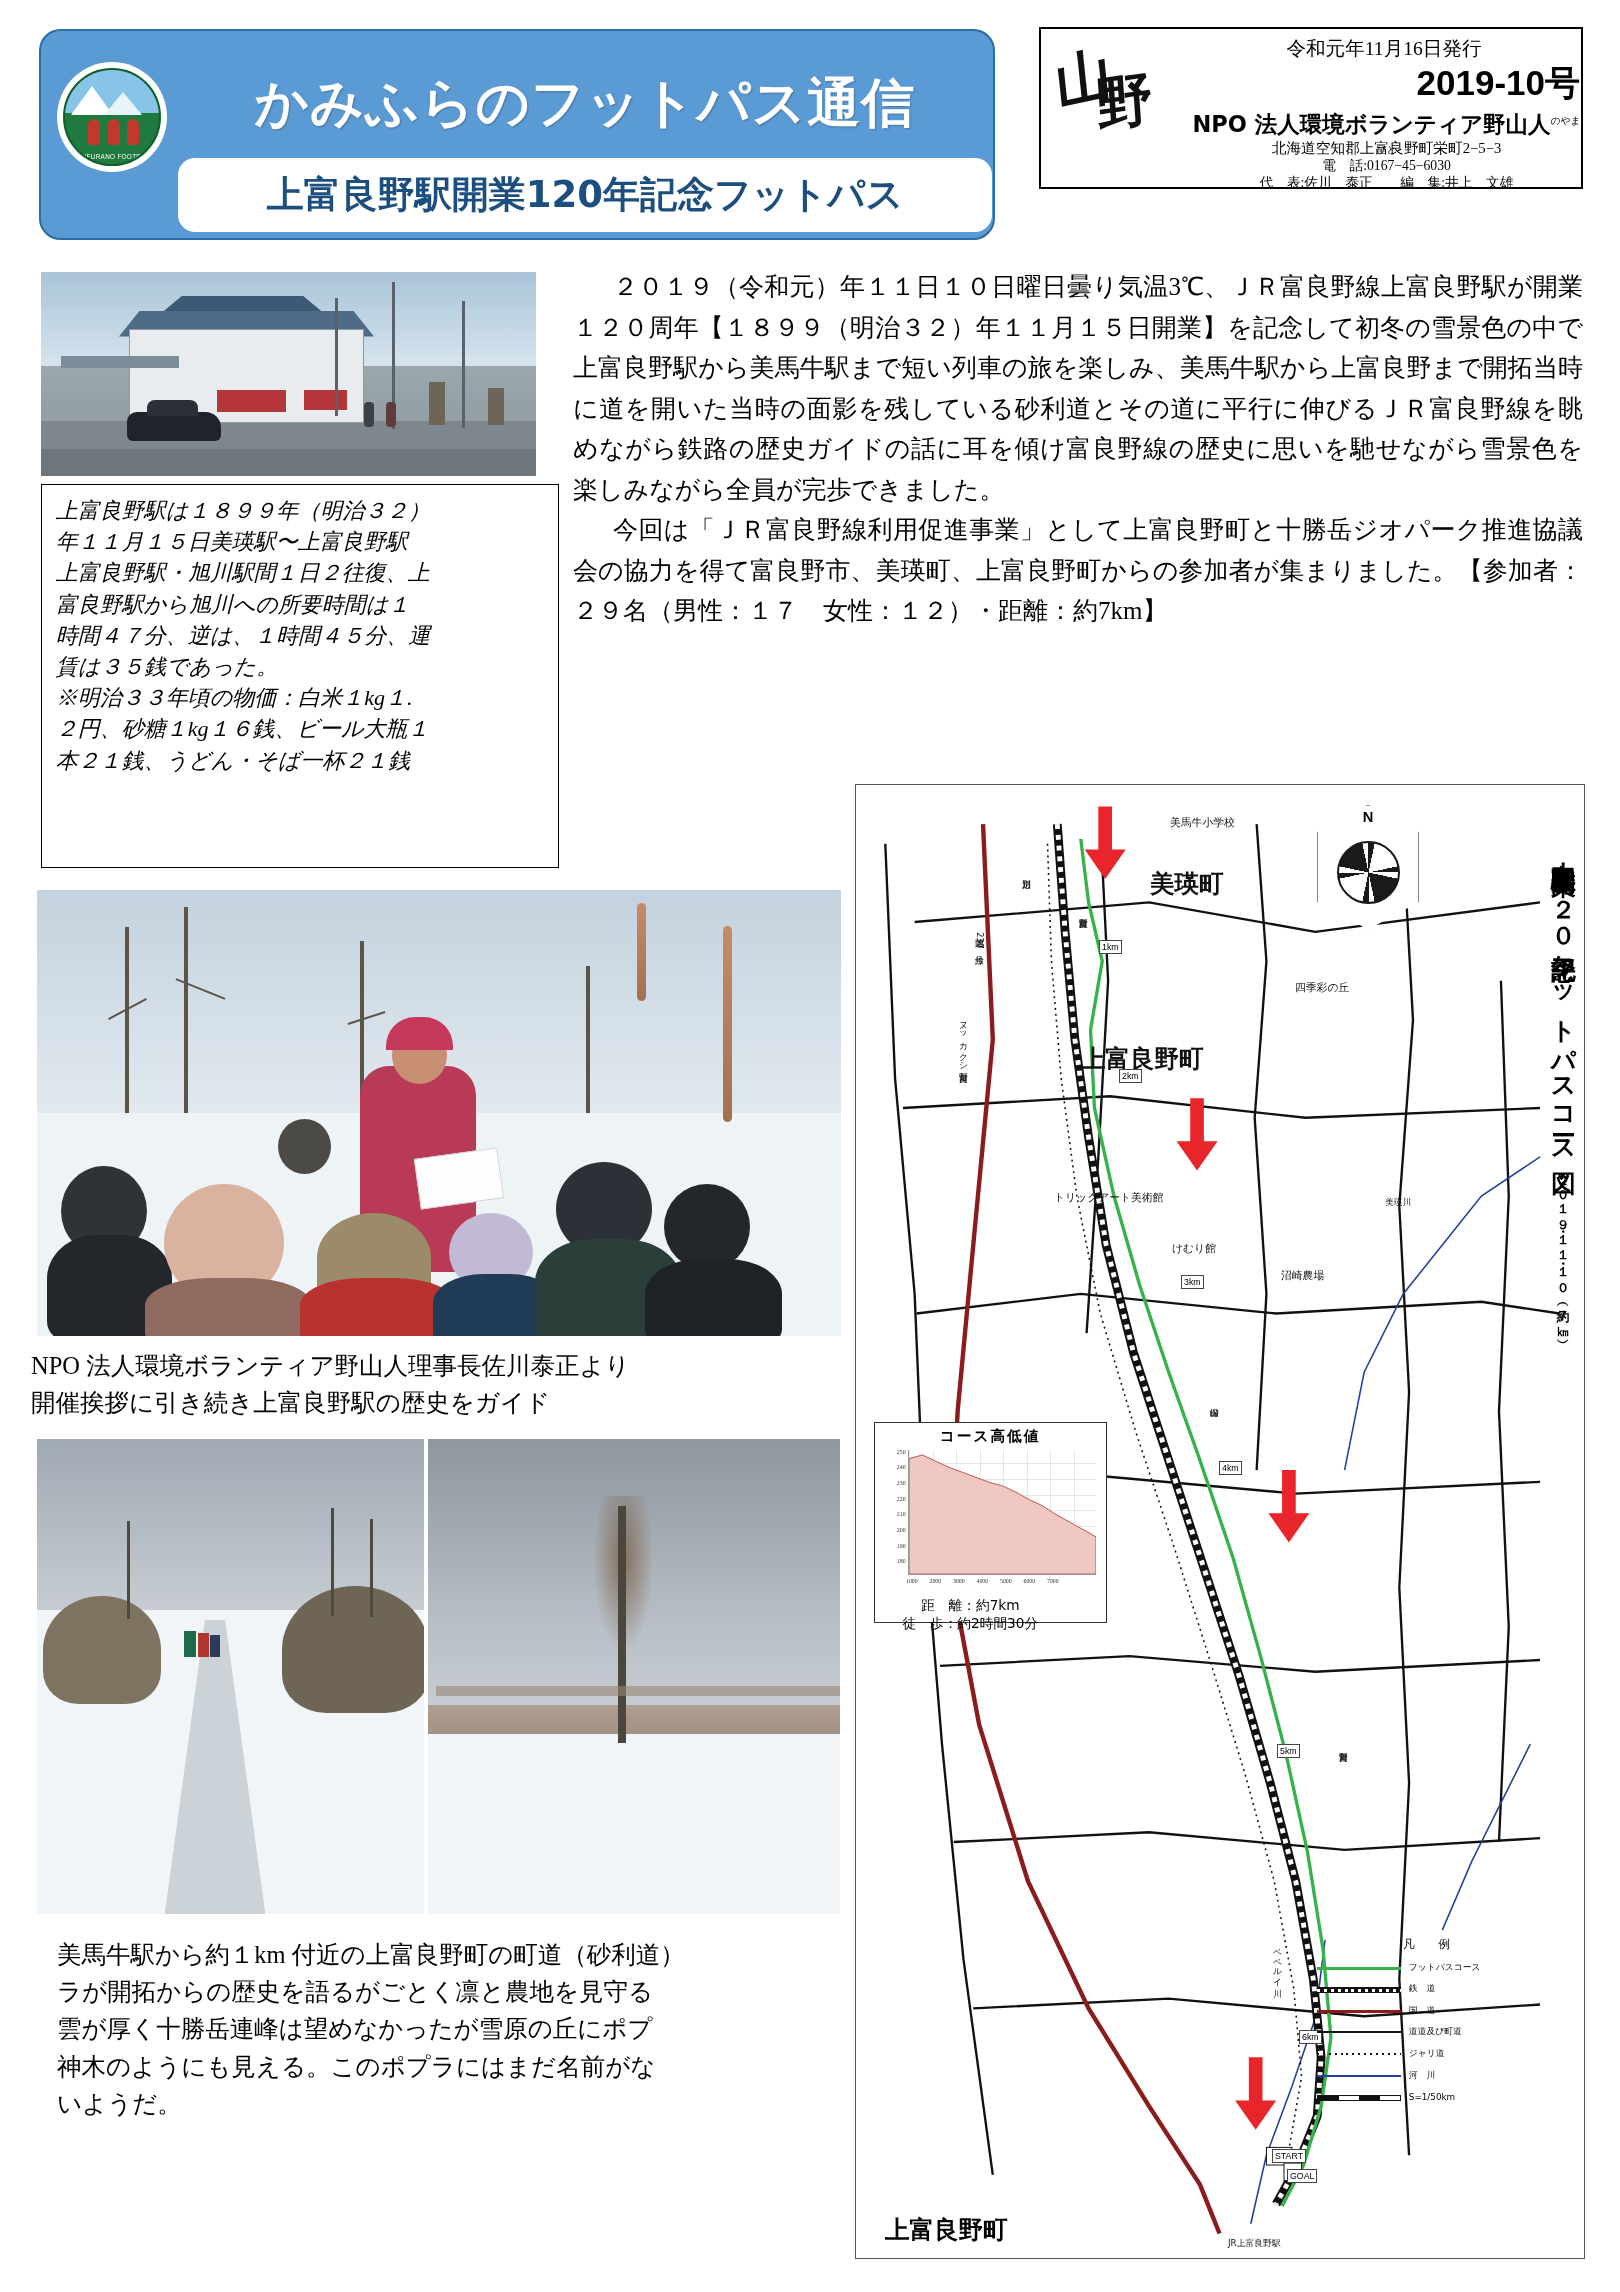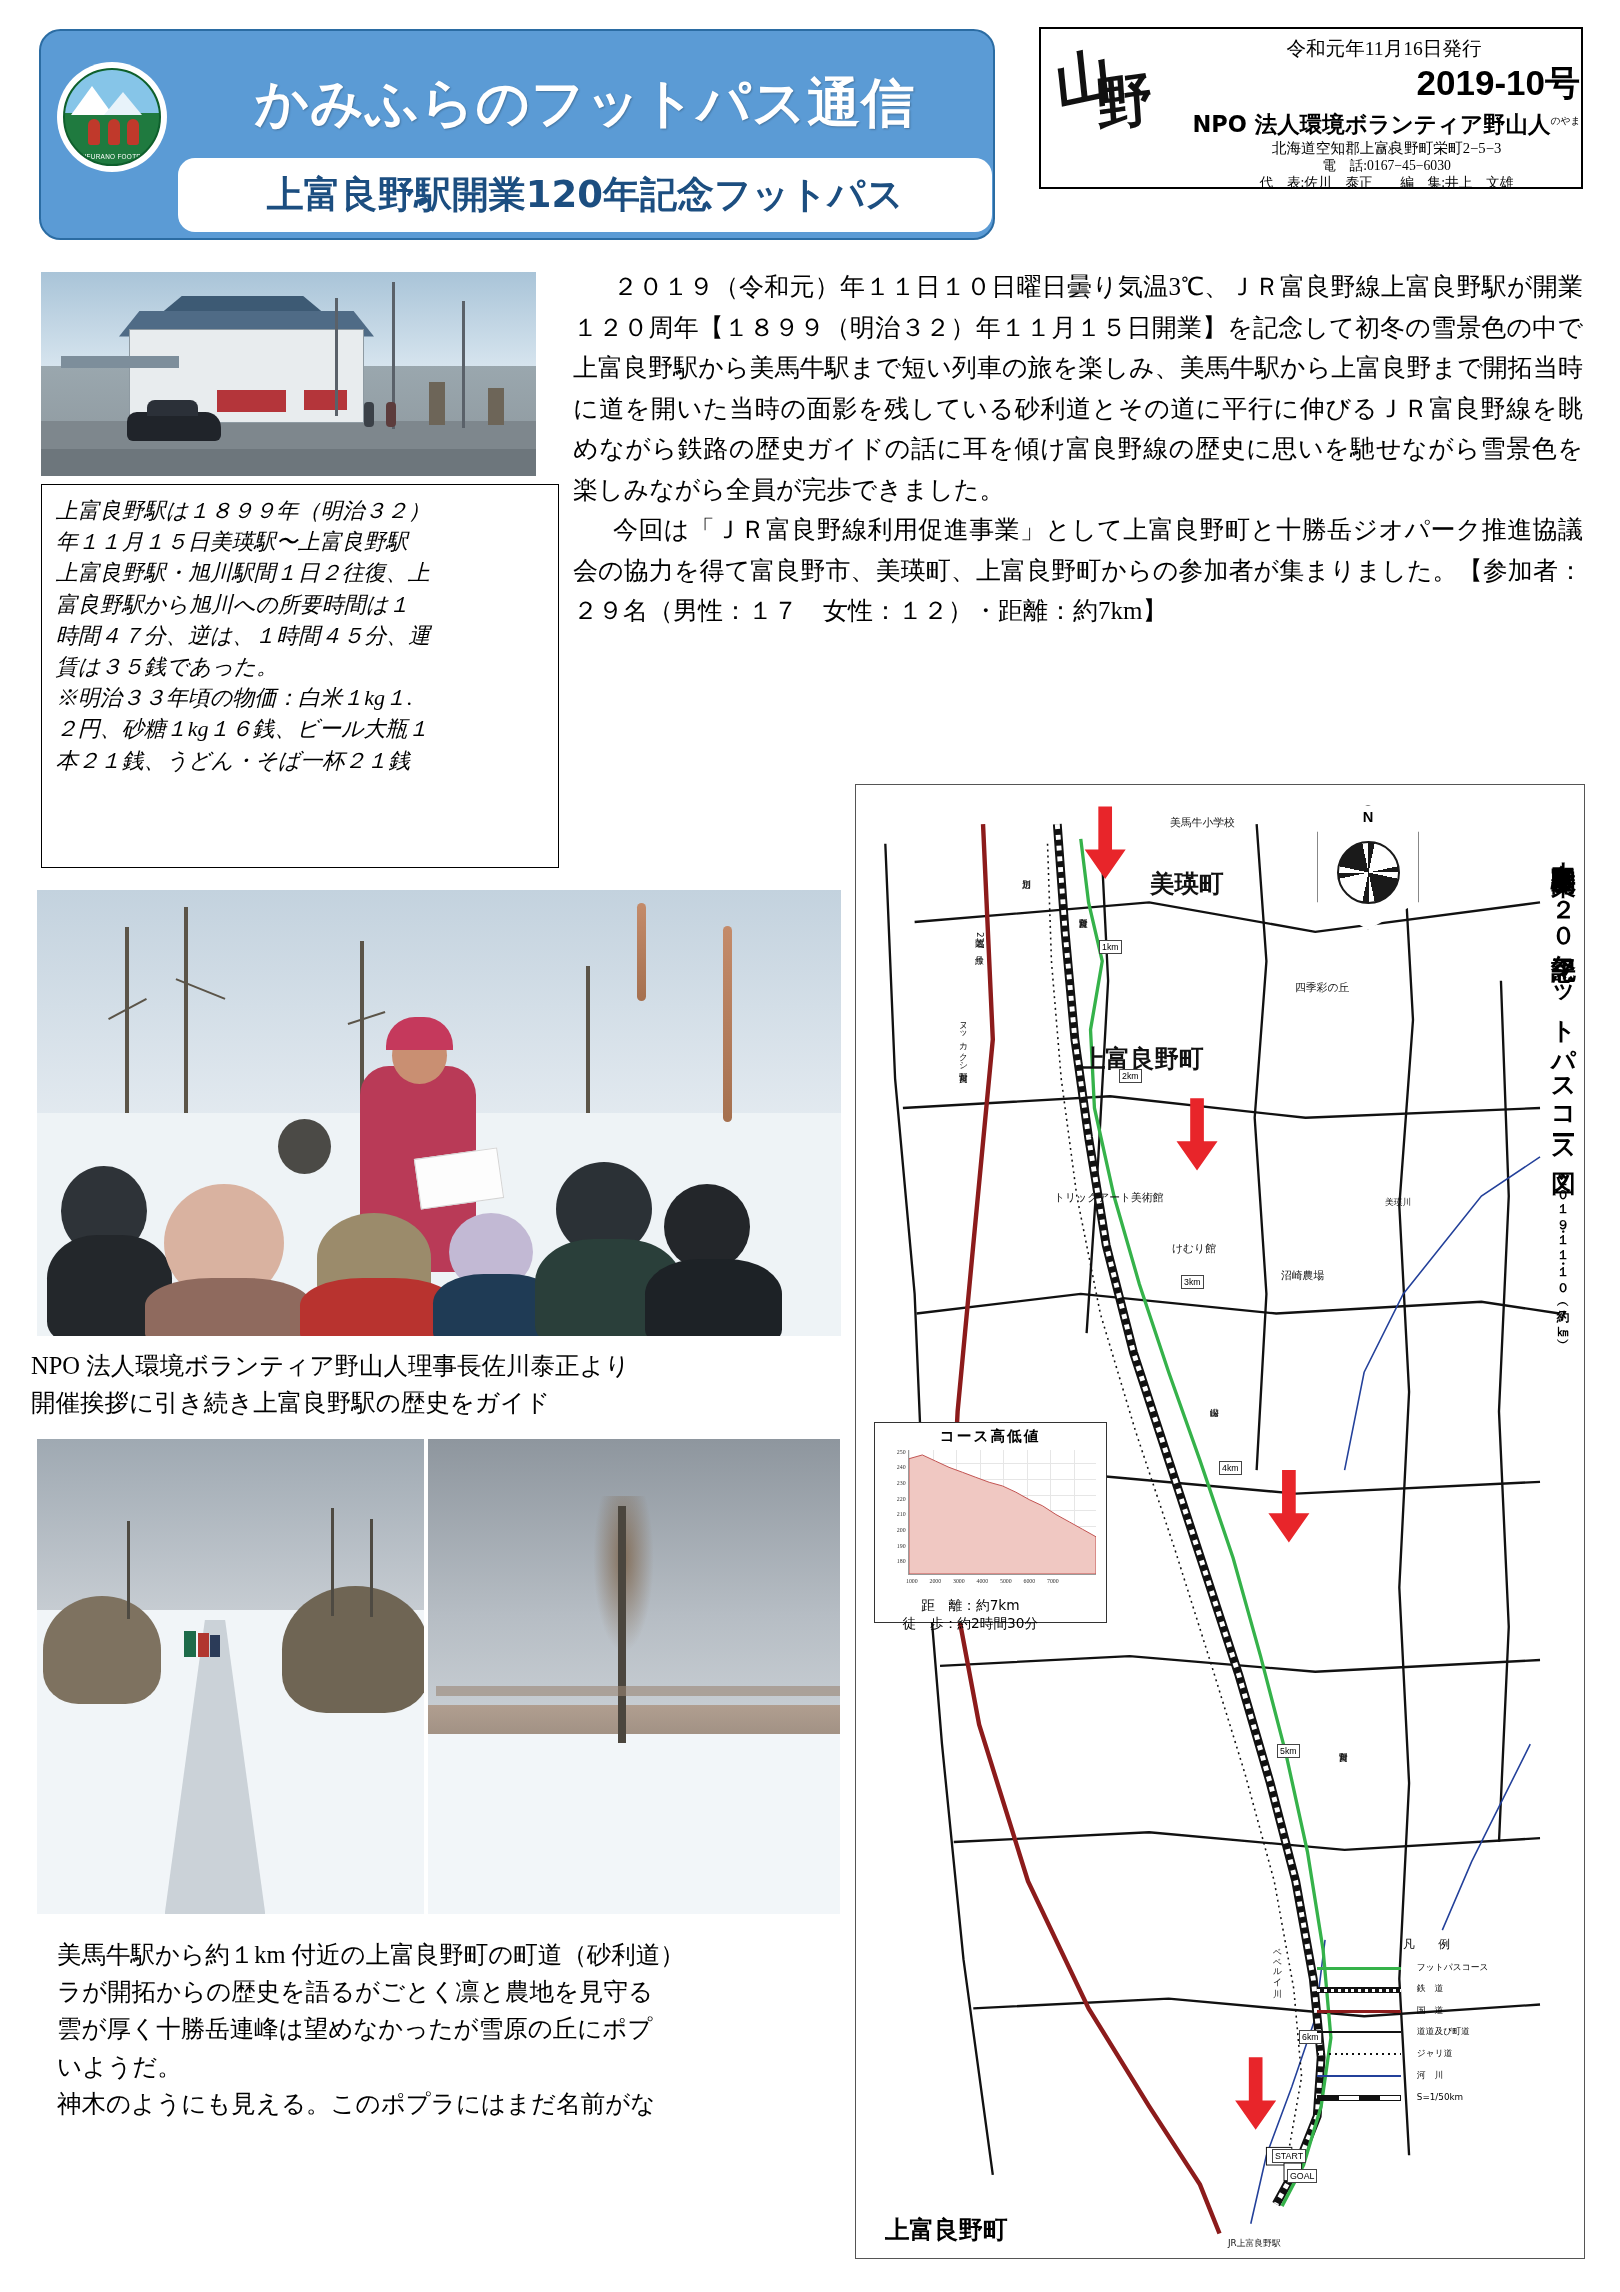--- a/index.html
+++ b/index.html
@@ -432,21 +432,21 @@
 
   
   .legend {
     position:absolute; left: 461px; top: 1152px;
     width: 225px; height: 186px;
   }
   .legend-title {
     font-size: 11.8px; text-align:center; letter-spacing:5.9px;
     font-family:"DejaVu Sans",sans-serif; margin-bottom:3.9px;
   }
-  .legend-row { display:flex; align-items:center; height:21.6px;gap:8px; }
+  .legend-row { display:flex; align-items:center; height:21.6px; }
   .legend-swatch { width: 84px; height: 11.8px; position:relative; margin-right:7.8px; }
   .legend-text { font-size: 8.8px; font-family:"DejaVu Sans",sans-serif; }
 
   .map-bottom-town {
     position:absolute; left: 29px; bottom: 11.8px;
     font-size: 24.5px; font-weight:bold; font-family:"DejaVu Sans",sans-serif;
   }
 </style>
 </head>
 <body>
@@ -587,22 +587,22 @@
     <div class="pp-snow"></div>
     <div class="pp-crown"></div>
     <div class="pp-poplar"></div>
     <div style="position:absolute; left:7.8px; top:52%; width:100%; height:9.8px; background:#9a8674; opacity:.6;"></div>
   </div>
 
   <div class="cap-bottom">
     <div>美馬牛駅から約１km 付近の上富良野町の町道（砂利道）</div>
     <div>ラが開拓からの歴史を語るがごとく凛と農地を見守る</div>
     <div>雲が厚く十勝岳連峰は望めなかったが雪原の丘にポプ</div>
+    <div>神木のようにも見える。このポプラにはまだ名前がな</div>
     <div>いようだ。</div>
-    <div>神木のようにも見える。このポプラにはまだ名前がな</div>
   </div>
 
   <div class="map-panel">
 
     <svg class="map-canvas" viewBox="0 0 745 1505" preserveAspectRatio="none">
 
       <g stroke="#111" fill="none" stroke-width="2.4">
         <path d="M30 60 L40 300 L60 520 L70 760 L88 980 L110 1200 L140 1420"></path>
         <path d="M250 40 L258 200 L248 380 L236 560"></path>
         <path d="M60 140 L300 120 L470 150 L700 120"></path>

